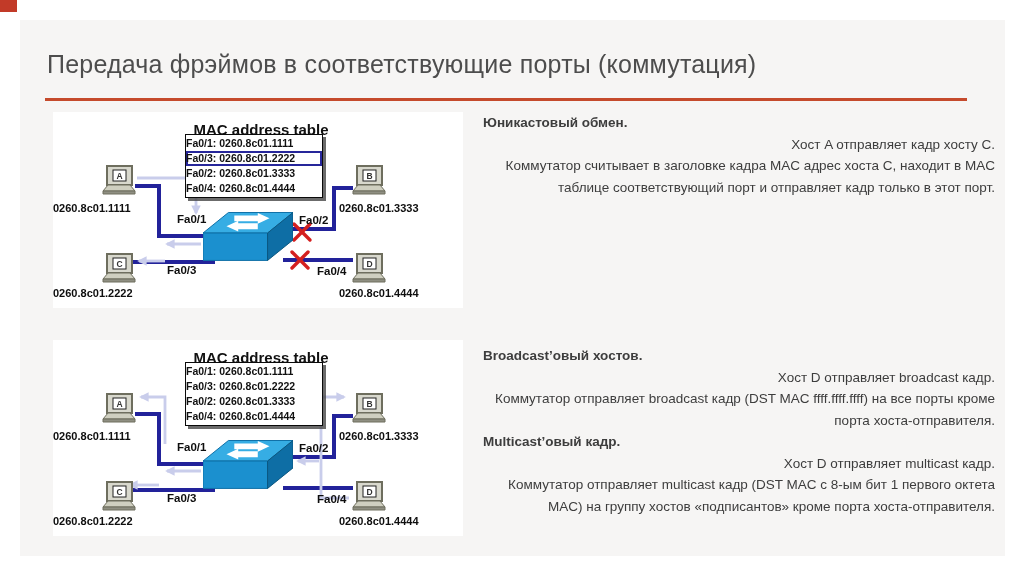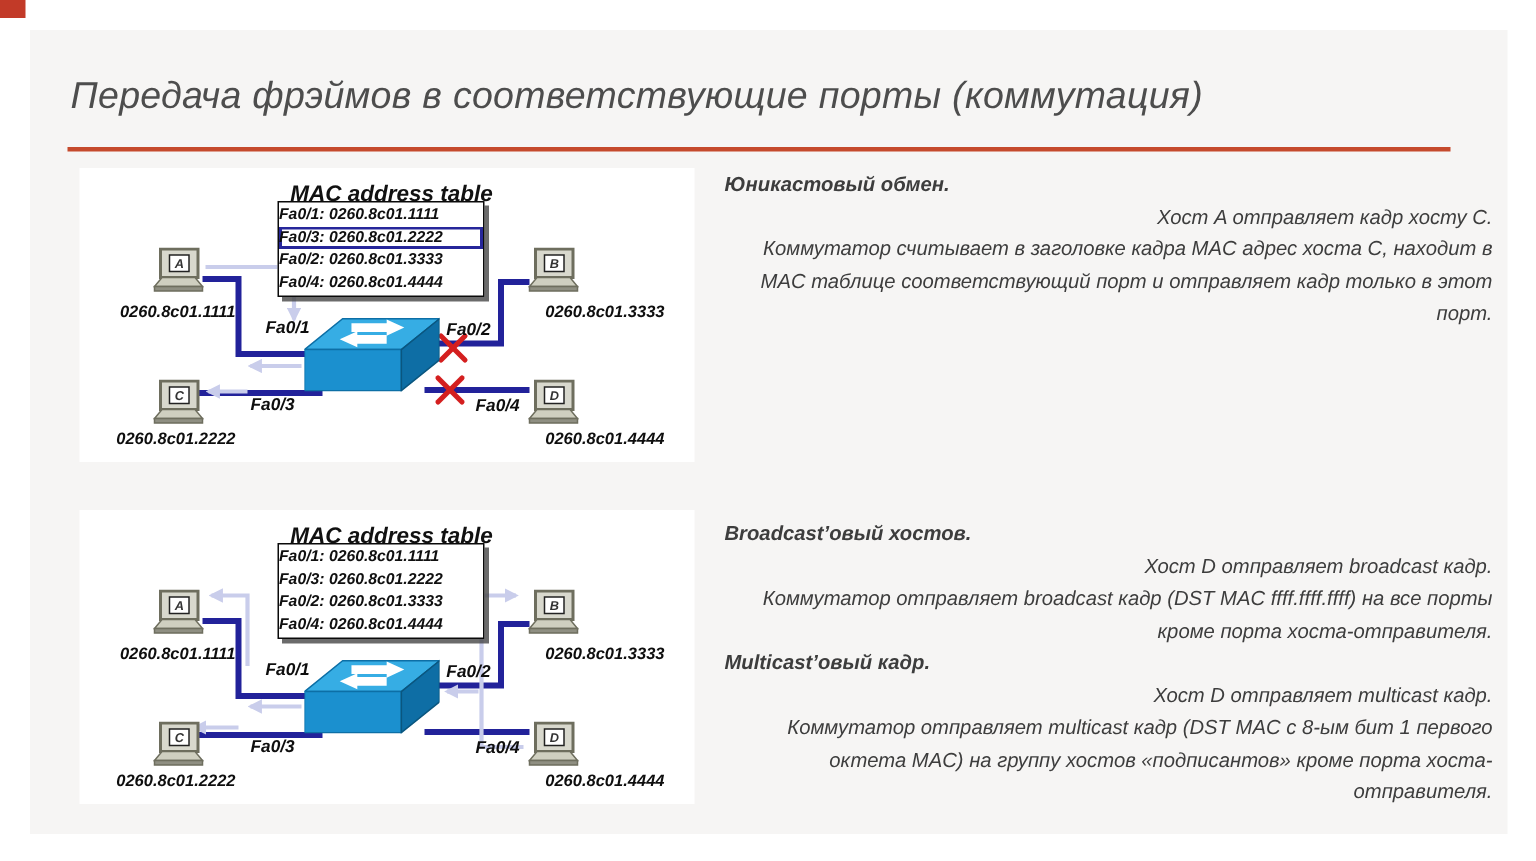--- a/index.html
+++ b/index.html
@@ -1,18 +1,18 @@
 <!DOCTYPE html>
 <html><head>
 <meta charset="utf-8">
 <style>
   * { margin:0; padding:0; box-sizing:border-box; }
   html,body { width:1024px; height:574px; background:#ffffff; overflow:hidden;
               font-family:"Liberation Sans", sans-serif; }
-  .stage { position:relative; width:1024px; height:416px;font-style:italic; }
+  .stage { position:relative; width:1024px; height:416px; }
 
   .corner-accent { position:absolute; left:0; top:0; width:17px; height:12px; background:#c23a28; }
 
   .slide { position:absolute; left:20px; top:20px; width:985px; height:536px; background:#f6f5f4; }
 
   .page-title { position:absolute; left:27px; top:30px; width:900px;
                 font-size:25px; font-weight:300; color:#4d4d4d; letter-spacing:0.2px; }
   .title-underline { position:absolute; left:25px; top:78px; width:922px; height:3px; background:#c54a2c; }
 
   
@@ -29,33 +29,33 @@
   .mrow { height:15px; line-height:15px; text-align:left; font-size:10.5px; font-weight:700;
           color:#101010; white-space:nowrap; }
   .mrow.hl { box-shadow:inset 0 0 0 2px #26269a; }
 
   .laptop { position:absolute; width:36px; height:32px; }
   .host-a { left:48px;  top:53px; }
   .host-b { left:298px; top:53px; }
   .host-c { left:48px;  top:141px; }
   .host-d { left:298px; top:141px; }
 
-  .mac-label { position:absolute; width:104px; text-align:right; font-size:11px; font-weight:700;
+  .mac-label { position:absolute; width:104px; text-align:left; font-size:11px; font-weight:700;
                color:#0e0e0e; white-space:nowrap; }
   .lab-a { left:0px;   top:90px; }
   .lab-b { left:286px; top:90px; }
   .lab-c { left:0px;   top:175px; }
   .lab-d { left:286px; top:175px; }
 
   .switch { position:absolute; left:150px; top:97px; }
 
   .port-label { position:absolute; width:42px; font-size:11.5px; font-weight:700; color:#0e0e0e;
                 white-space:nowrap; }
   .port-1 { left:124px; top:101px; }
-  .port-2 { left:232px; top:102px;text-align:right; }
+  .port-2 { left:246px; top:102px; }
   .port-3 { left:114px; top:152px; }
   .port-4 { left:236px; top:153px;padding-left:28px; }
 
   
   .tblock { position:absolute; left:463px; width:512px; color:#3d3d3d; font-size:13.5px; line-height:21.5px; }
   .tb1 { top:92px; }
   .tb2 { top:325px; }
   .tb3 { top:411px; }
   .tblock h3 { font-size:13.5px; font-weight:700; color:#3d3d3d; }
   .tblock p  { white-space:pre-line;text-align:right; }

